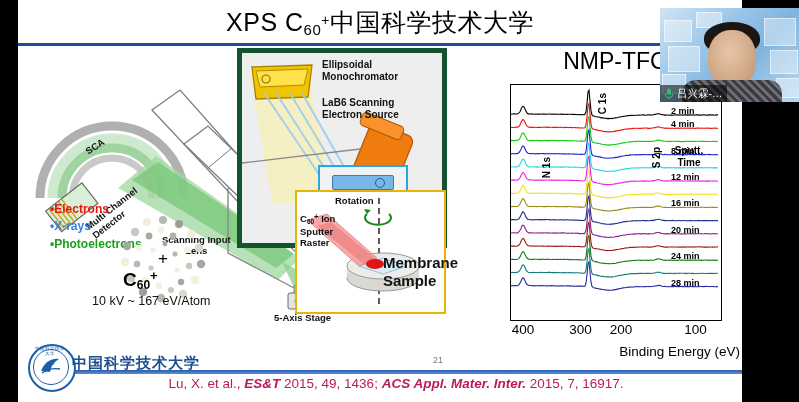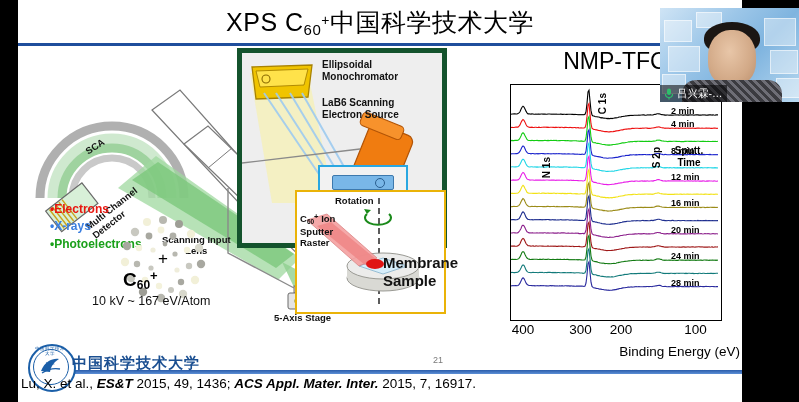--- a/index.html
+++ b/index.html
@@ -11,21 +11,21 @@
 
   
   .title{position:absolute;left:0;top:6px;width:724px;text-align:center;font-size:25px;color:#000;letter-spacing:.5px;white-space:nowrap;}
   .title .sub{font-size:15px;vertical-align:-4px;}
   .title .sup{font-size:14px;vertical-align:6px;}
   .title-rule{position:absolute;left:0;top:43px;width:724px;height:3px;background:#1f4e9c;}
 
   
   .foot-rule{position:absolute;left:56px;top:370px;width:668px;height:4px;
              background:linear-gradient(#2a5caa,#5c8fd6);}
-  .citation{position:absolute;left:3px;top:376px;width:724px;font-size:13.5px;color:#000000;white-space:nowrap;}
+  .citation{position:absolute;left:16px;top:376px;width:724px;text-align:center;font-size:13.5px;color:#be185d;white-space:nowrap;}
   .citation b{font-style:italic;font-weight:bold;}
   .pagenum{position:absolute;left:415px;top:355px;font-size:9px;color:#7a7a7a;}
 
   
   .logo{position:absolute;left:10px;top:344px;width:48px;height:48px;}
   .logo .ring{position:absolute;left:0;top:0;width:44px;height:44px;border:2px solid #1b5fa8;border-radius:50%;}
   .logo .ring2{position:absolute;left:5px;top:5px;width:34px;height:34px;border:1.5px solid #1b5fa8;border-radius:50%;}
   .logo .bird{position:absolute;left:11px;top:12px;width:22px;height:20px;}
   .logo .topchars{position:absolute;left:7px;top:2px;width:30px;text-align:center;font-size:4.5px;color:#1b5fa8;letter-spacing:.5px;}
   .logo .yr{position:absolute;left:13px;top:17px;width:18px;text-align:center;font-size:4px;color:#1b5fa8;}

